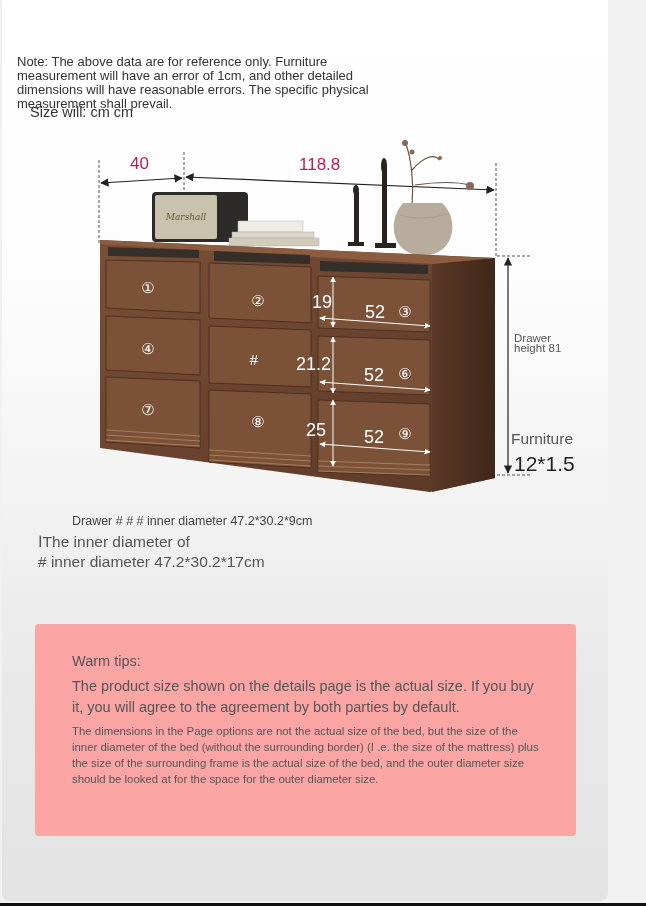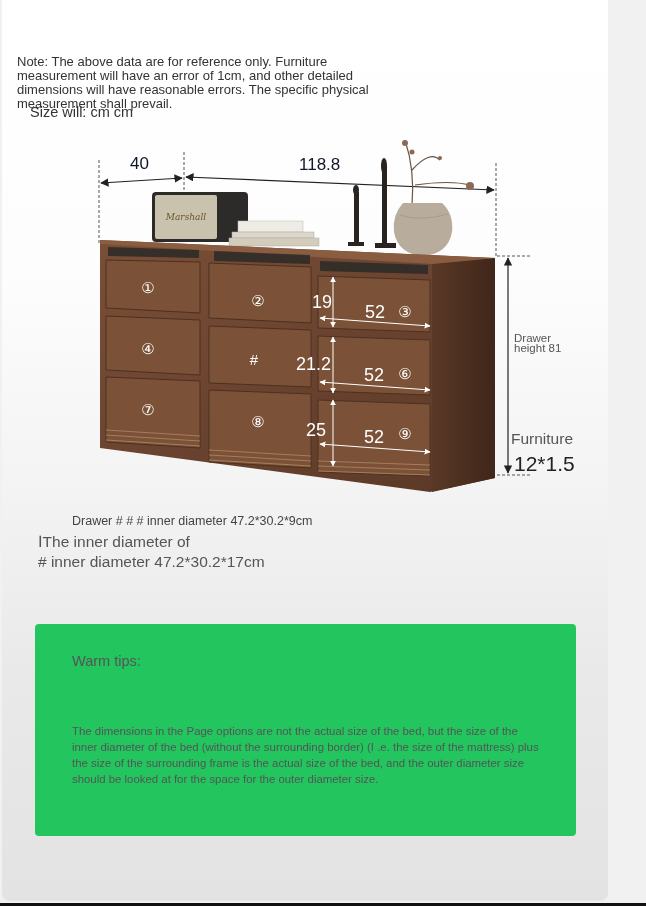--- a/index.html
+++ b/index.html
@@ -12,27 +12,27 @@
     position:absolute; left:2px; top:0; width:606px; height:901px;
     background:linear-gradient(to bottom,#ffffff 0%,#fdfdfd 30%,#f3f3f3 55%,#e9e9e9 75%,#e3e3e3 100%);
     border-radius:0 0 8px 8px;
   }
   .bottom-line { position:absolute; left:0; top:903px; width:646px; height:3px; background:#111; }
   .note {
     position:absolute; left:17px; top:55px; width:380px;
     font-size:13px; line-height:14px; color:#333;
   }
   .unit { position:absolute; left:30px; top:104px; font-size:14.5px; color:#333; }
-  .dim-label { position:absolute; font-size:17px; color:#0f172a; }
+  .dim-label { position:absolute; font-size:17px; color:#be185d; }
   .figure { position:absolute; left:0; top:0; width:646px; height:520px; }
   .inner-note { position:absolute; left:40px; font-size:12.5px; color:#444; }
   .inner-big { position:absolute; left:38px; font-size:15.5px; color:#555; }
   .tips {
     position:absolute; left:35px; top:624px; width:541px; height:212px;
-    background:#22c55e; border-radius:4px;
+    background:#fca5a5; border-radius:4px;
   }
   .tips-title { position:absolute; left:37px; top:29px; font-size:14.5px; color:#555; }
   .tips-main { position:absolute; left:37px; top:52px; width:470px; font-size:14.5px; line-height:21px; color:#555; }
   .tips-small { position:absolute; left:37px; top:99px; width:470px; font-size:11.4px; line-height:16px; color:#555; }
   .circ { font-size:15px; fill:#fff; }
   .wlabel { font-family:"Liberation Sans", sans-serif; fill:#fff; }
 </style>
 </head>
 <body>
 
@@ -178,14 +178,15 @@
 </div>
 <div style="position:absolute;left:511px;top:430px;font-size:15.5px;color:#555;">Furniture</div>
 <div style="position:absolute;left:514px;top:452px;font-size:21px;color:#222;">12*1.5</div>
 
 <div class="inner-note" style="top:514px;margin-left:32px;">Drawer # # # inner diameter 47.2*30.2*9cm</div>
 <div class="inner-big" style="top:533px;">ⅠThe inner diameter of</div>
 <div class="inner-big" style="top:553px;"># inner diameter 47.2*30.2*17cm</div>
 
 <div class="tips">
   <div class="tips-title">Warm tips:</div>
+  <div class="tips-main">The product size shown on the details page is the actual size. If you buy it, you will agree to the agreement by both parties by default.</div>
   <div class="tips-small">The dimensions in the Page options are not the actual size of the bed, but the size of the inner diameter of the bed (without the surrounding border) (I .e. the size of the mattress) plus the size of the surrounding frame is the actual size of the bed, and the outer diameter size should be looked at for the space for the outer diameter size.</div>
 </div>
 
 </body></html>

